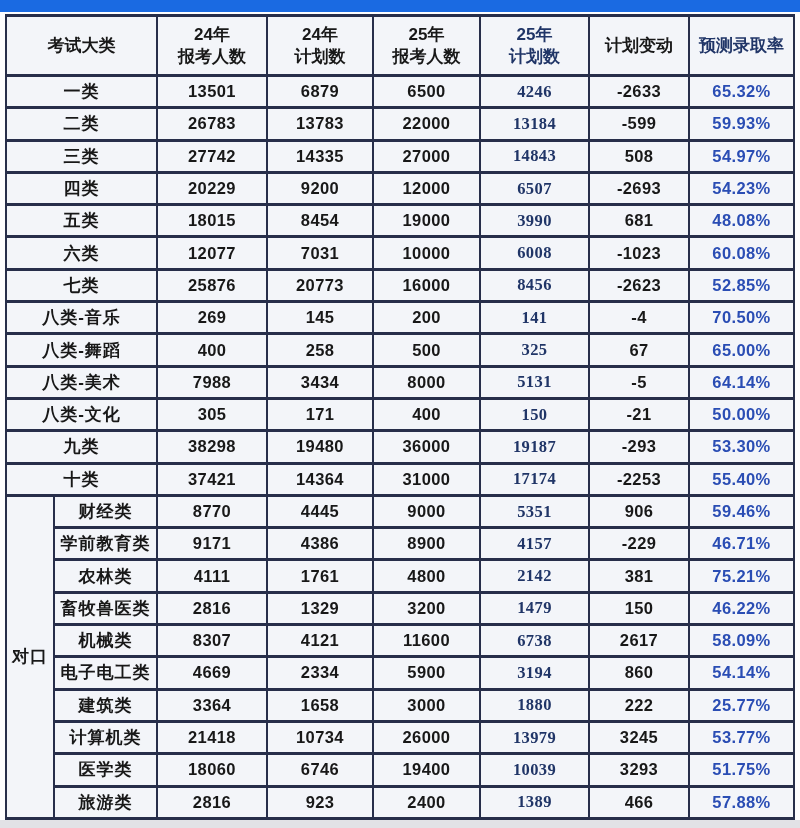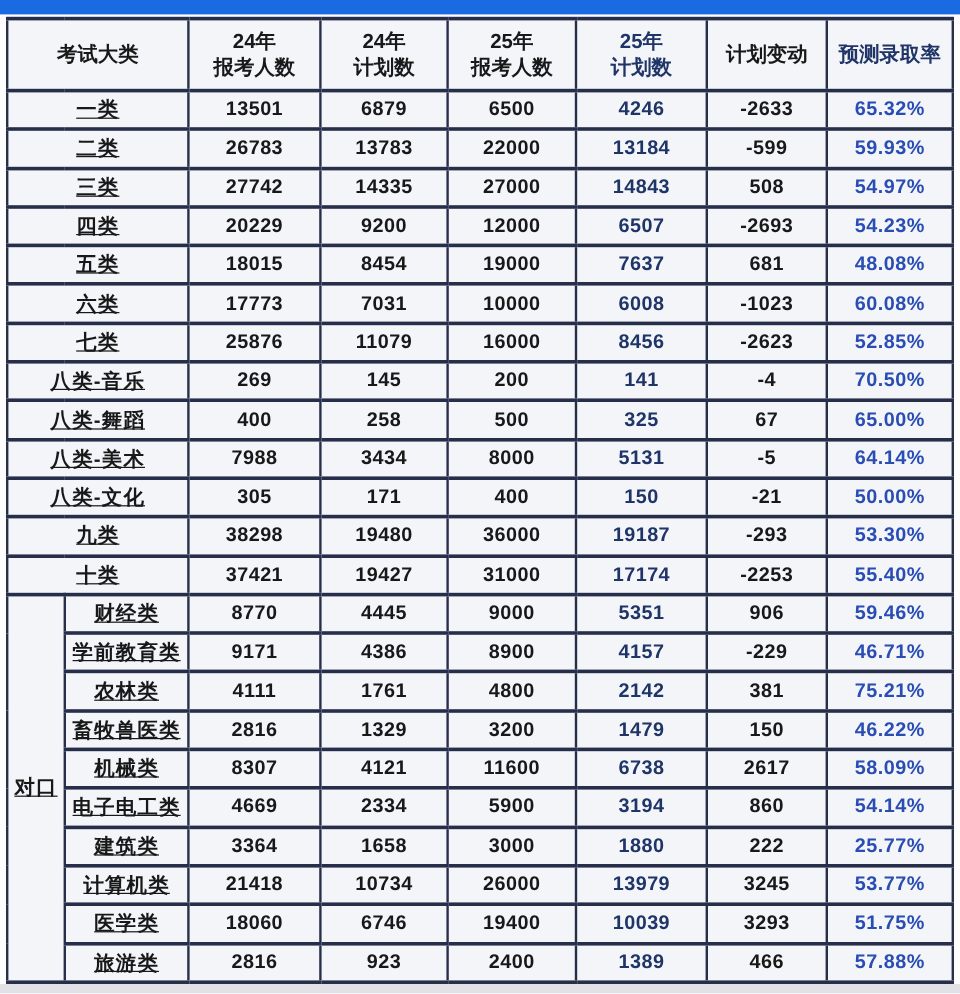--- a/index.html
+++ b/index.html
@@ -47,30 +47,29 @@
     white-space: pre-line;
     line-height: 1.25;
   }
   th.navy { color: var(--text-navy); }
   th.blue { color: var(--text-navy); margin-left: 22px; }
   td.category, td.group-label {
     font-size: 17px;
     font-weight: bold;
     color: var(--text-black);
     letter-spacing: 1px;
-    text-decoration: underline;
   }
   td.num {
     font-size: 16.5px;
     font-weight: bold;
     color: var(--text-black);
     letter-spacing: 0.4px;
     font-family: "Liberation Sans", "DejaVu Sans", sans-serif;
   }
-  td.num.navy { color: var(--text-navy); }
+  td.num.navy { color: var(--text-navy); font-family: Liberation Serif, serif; }
   td.num.blue { color: var(--text-blue); }
   .bottom-strip {
     width: 800px; height: 8px;
     background: var(--strip);
     position: absolute;
     bottom: 0; left: 0;
   }
 </style>
 </head>
 <body>
@@ -139,37 +138,37 @@
           <td class="num black">12000</td>
           <td class="num navy">6507</td>
           <td class="num black">-2693</td>
           <td class="num blue">54.23%</td>
         </tr>
         <tr>
           <td colspan="2" class="category">五类</td>
           <td class="num black">18015</td>
           <td class="num black">8454</td>
           <td class="num black">19000</td>
-          <td class="num navy">7637</td>
+          <td class="num navy">3990</td>
           <td class="num black">681</td>
           <td class="num blue">48.08%</td>
         </tr>
         <tr>
           <td colspan="2" class="category">六类</td>
-          <td class="num black">17773</td>
+          <td class="num black">12077</td>
           <td class="num black">7031</td>
           <td class="num black">10000</td>
           <td class="num navy">6008</td>
           <td class="num black">-1023</td>
           <td class="num blue">60.08%</td>
         </tr>
         <tr>
           <td colspan="2" class="category">七类</td>
           <td class="num black">25876</td>
-          <td class="num black">11079</td>
+          <td class="num black">20773</td>
           <td class="num black">16000</td>
           <td class="num navy">8456</td>
           <td class="num black">-2623</td>
           <td class="num blue">52.85%</td>
         </tr>
         <tr>
           <td colspan="2" class="category">八类-音乐</td>
           <td class="num black">269</td>
           <td class="num black">145</td>
           <td class="num black">200</td>
@@ -209,21 +208,21 @@
           <td class="num black">38298</td>
           <td class="num black">19480</td>
           <td class="num black">36000</td>
           <td class="num navy">19187</td>
           <td class="num black">-293</td>
           <td class="num blue">53.30%</td>
         </tr>
         <tr>
           <td colspan="2" class="category">十类</td>
           <td class="num black">37421</td>
-          <td class="num black">19427</td>
+          <td class="num black">14364</td>
           <td class="num black">31000</td>
           <td class="num navy">17174</td>
           <td class="num black">-2253</td>
           <td class="num blue">55.40%</td>
         </tr>
         <tr>
           <td rowspan="10" class="group-label">对口</td>
           <td class="category">财经类</td>
           <td class="num black">8770</td>
           <td class="num black">4445</td>

